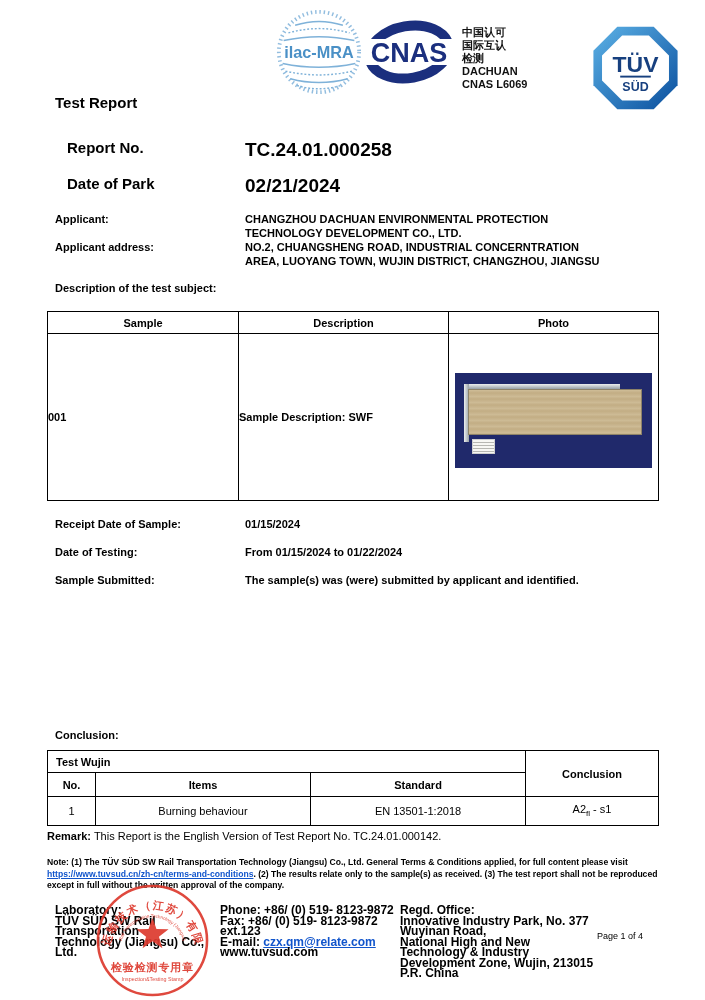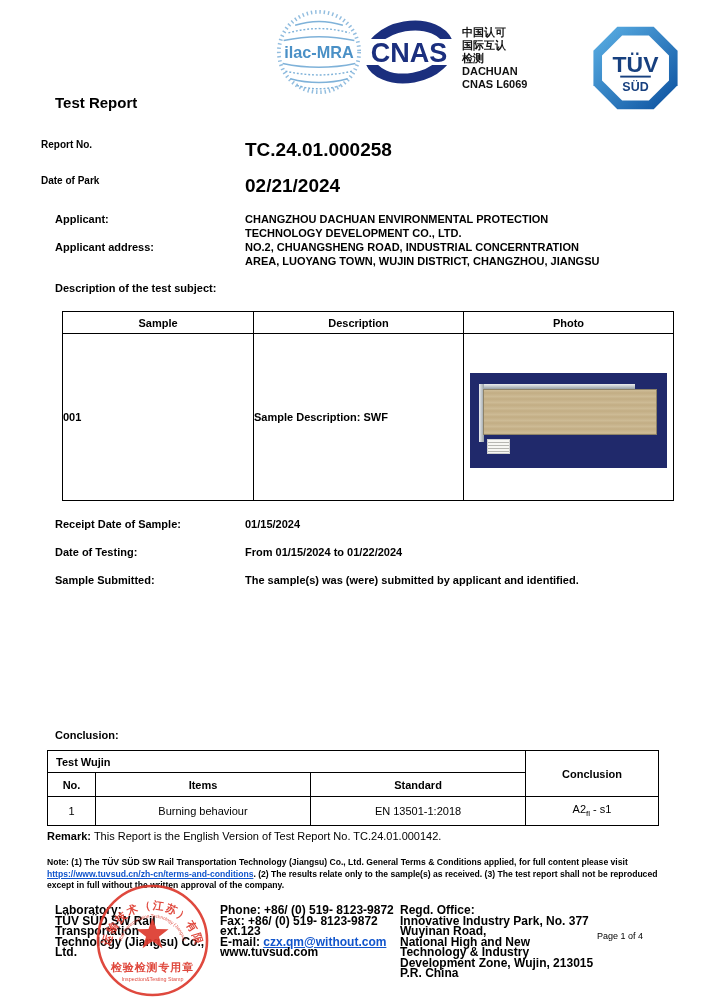--- a/index.html
+++ b/index.html
@@ -12,29 +12,29 @@
   .abs { position:absolute; }
 
   
   .logo-ilac   { left:276px; top:6px;  width:86px;  height:92px; }
   .logo-cnas   { left:366px; top:20px; width:86px;  height:64px; }
   .accred-text { left:462px; top:26px; width:110px; font-size:11px; font-weight:bold; line-height:13px; color:#111; }
   .logo-tuv    { left:588px; top:24px; width:95px;  height:88px; }
 
   
   .title        { left:55px; top:94px;  font-size:15px; font-weight:bold; }
-  .meta-label   { left:41px;  font-size:10px; font-weight:bold; }
+  .meta-label   { left:67px;  font-size:15px; font-weight:bold; }
   .meta-value   { left:245px; font-size:19px; font-weight:bold; }
   .lbl          { left:55px;  font-size:11px; font-weight:bold; line-height:14px; }
   .val          { left:245px; width:420px; font-size:11px; font-weight:bold; line-height:14px; }
 
   
   table { border-collapse:collapse; table-layout:fixed; }
   .doc-table td, .doc-table th { border:1px solid #000; font-size:11px; }
-  .sample-table  { left:62px; top:311px; width:611px; }
+  .sample-table  { left:47px; top:311px; width:611px; }
   .sample-table th { height:22px; font-weight:bold; text-align:center; }
   .sample-table td { font-weight:bold; }
   .sample-body-row { height:167px; }
   .photo-cell { position:relative; padding:0; }
 
   .concl-table { left:47px; top:750px; width:611px; }
   .concl-table td { text-align:center; font-weight:bold; }
   .row-group td { height:22px; }
   .row-heads td { height:24px; }
   .row-data  td { height:29px; font-weight:normal; }
@@ -199,21 +199,21 @@
 
 <div class="abs foot foot-lab">
   <div>Laboratory:</div>
   <div>TÜV SÜD SW Rail Transportation</div>
   <div>Technology (Jiangsu) Co., Ltd.</div>
 </div>
 
 <div class="abs foot foot-contact">
   <div>Phone: +86/ (0) 519- 8123-9872</div>
   <div>Fax: +86/ (0) 519- 8123-9872 ext.123</div>
-  <div><span>E-mail: </span><span class="link">czx.qm@without.com</span></div>
+  <div><span>E-mail: </span><span class="link">czx.qm@relate.com</span></div>
   <div>www.tuvsud.com</div>
 </div>
 
 <div class="abs foot foot-regd">
   <div>Regd. Office:</div>
   <div>Innovative Industry Park, No. 377 Wuyinan Road,</div>
   <div>National High and New Technology &amp; Industry</div>
   <div>Development Zone, Wujin, 213015 P.R. China</div>
 </div>
 

